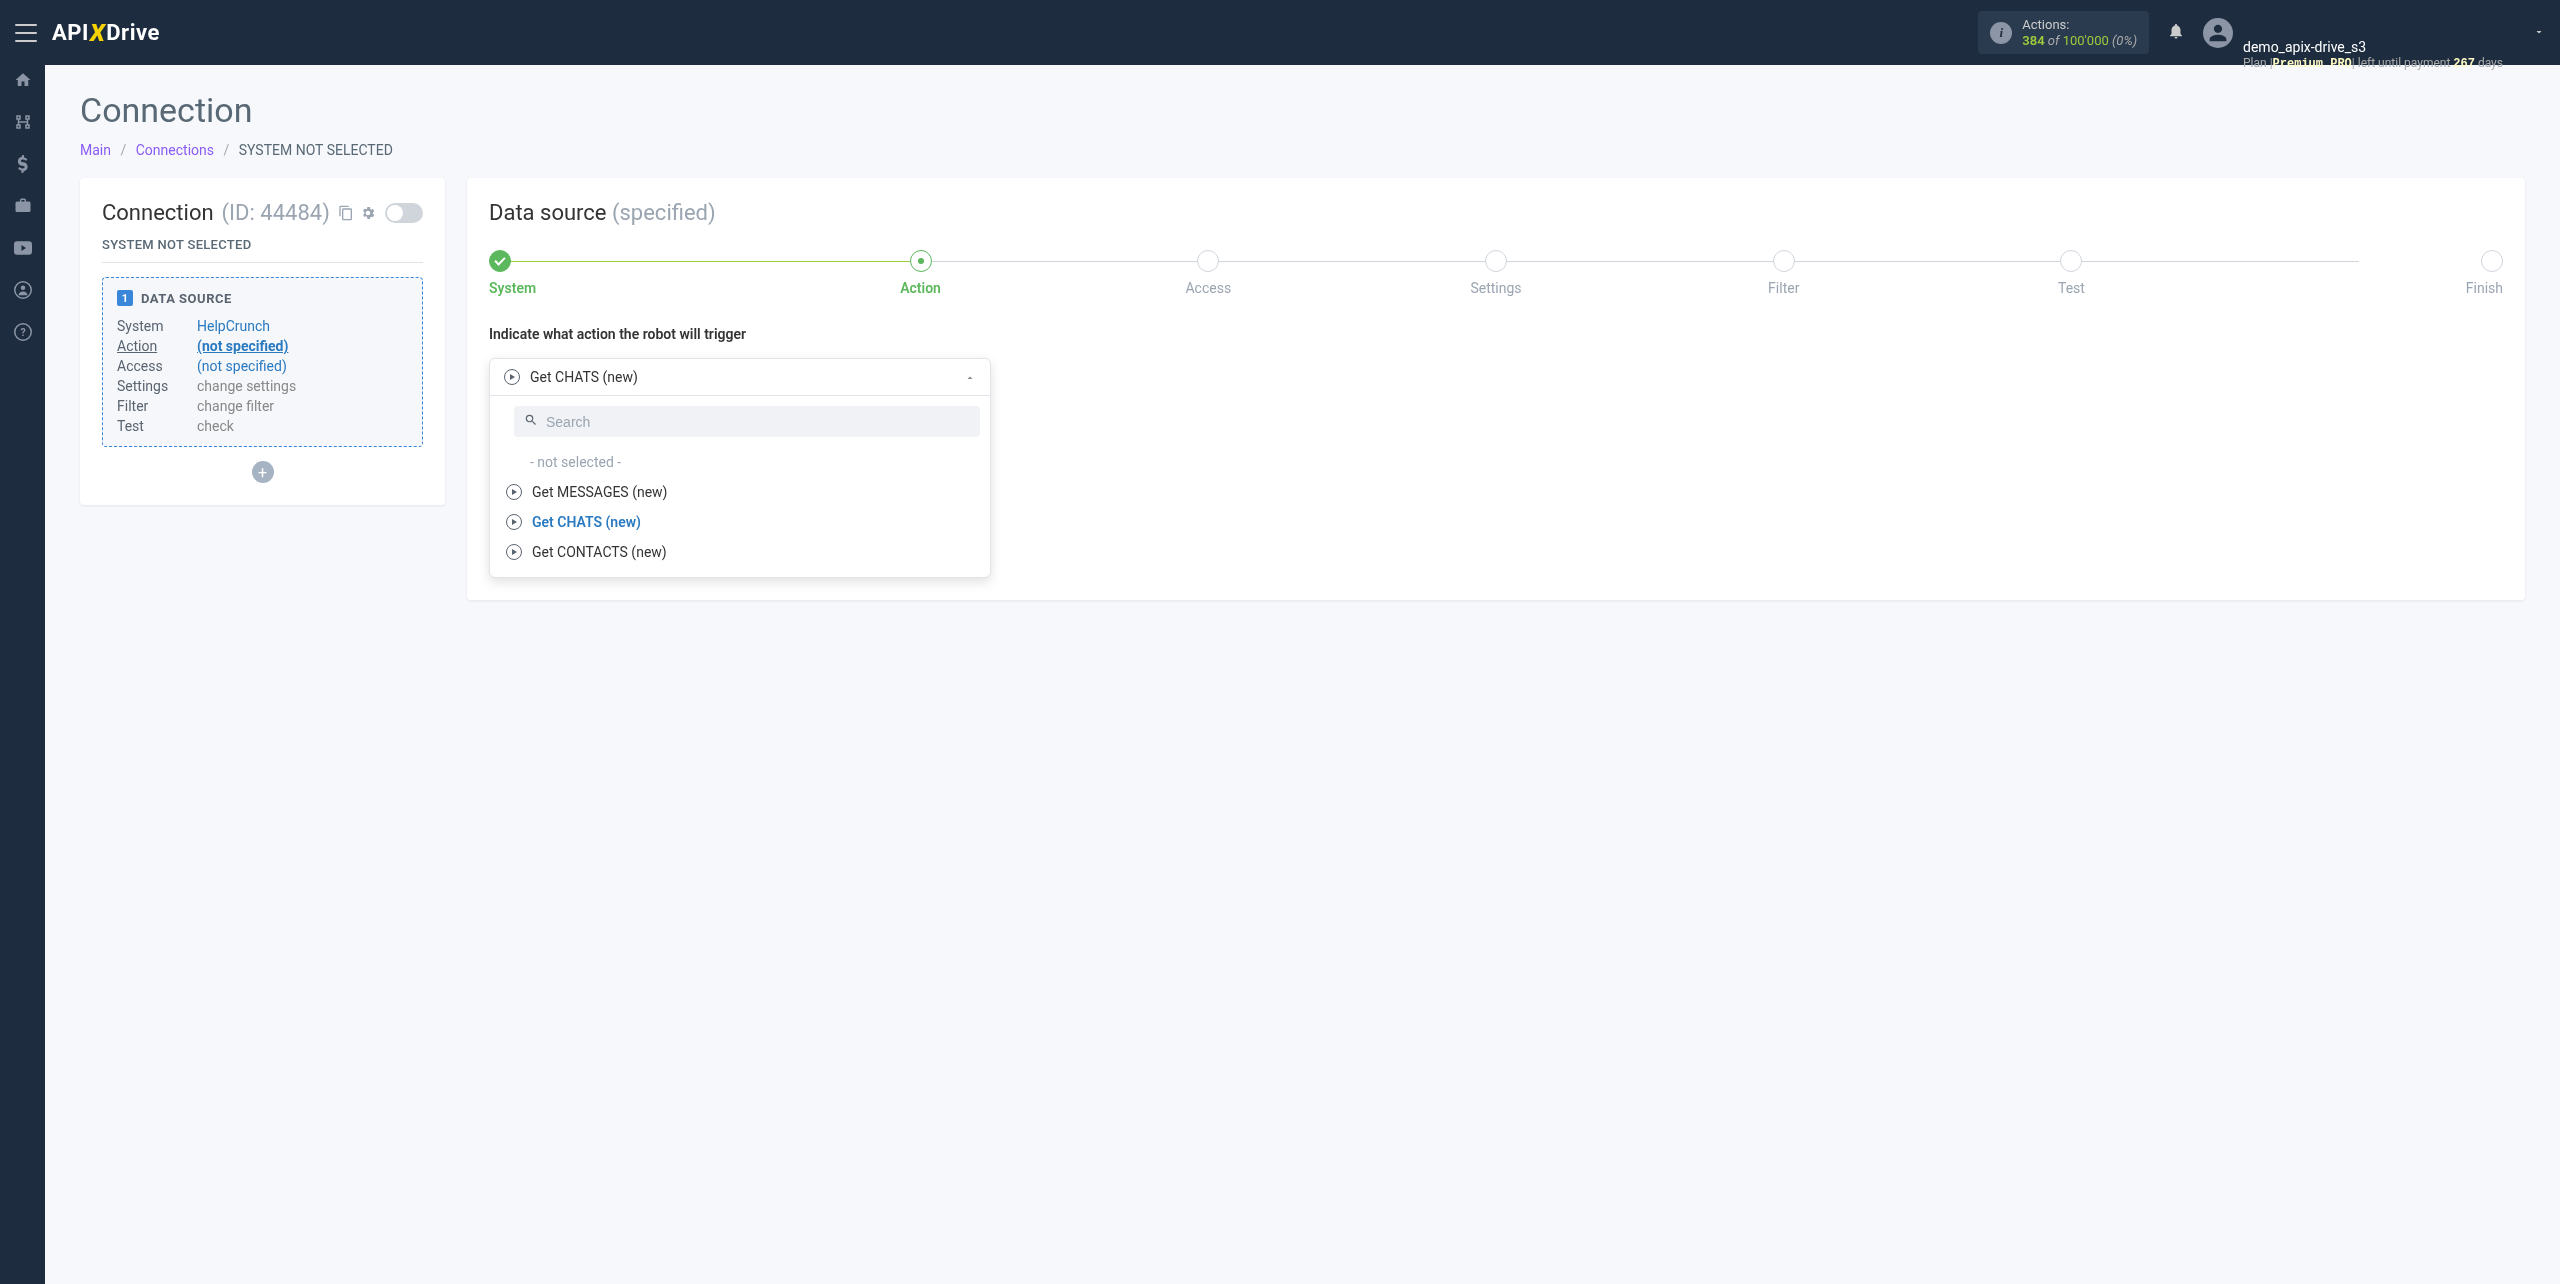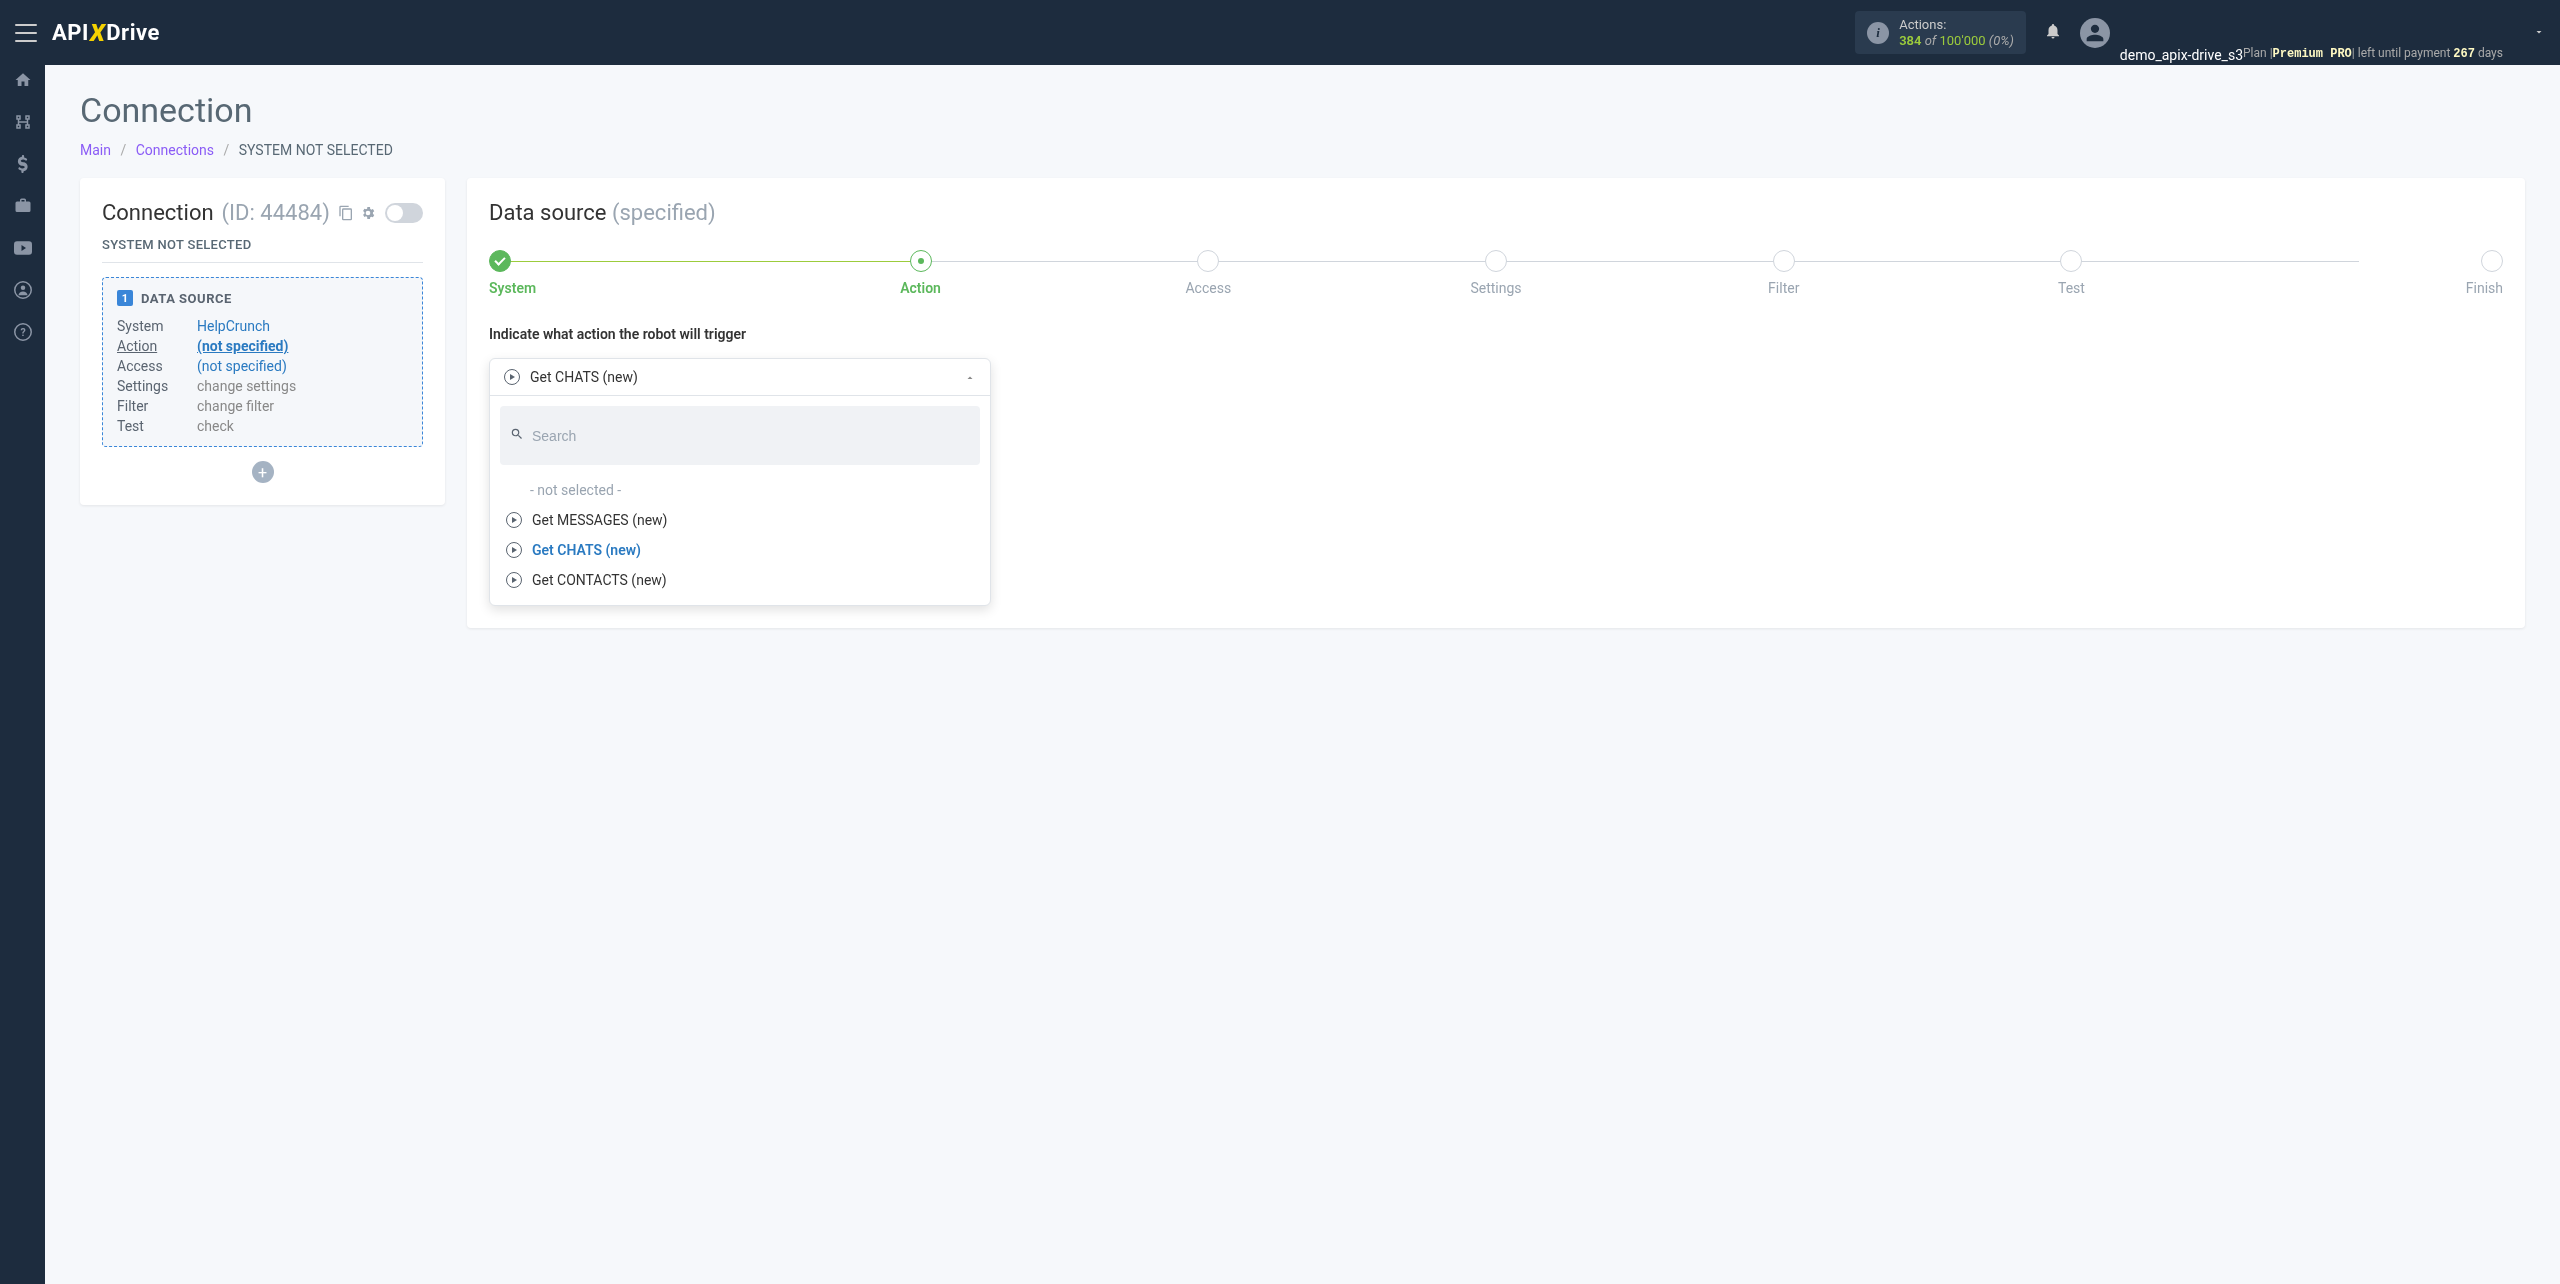--- a/index.html
+++ b/index.html
@@ -21,21 +21,21 @@
   .actions-text .row1 { color: #ccc; }
   .actions-text .row2 { color: #ccc; }
   .actions-text .count { color: #9ccc3c; font-weight: 600; }
   .actions-text .of { font-style: italic; color: #aaa; }
   .actions-text .total { color: #9ccc3c; }
   .actions-text .pct { color: #aaa; font-style: italic; }
   .bell { color: #ccc; font-size: 18px; cursor: pointer; }
   .user-section { display: flex; align-items: center; gap: 10px; cursor: pointer; }
   .avatar { width: 30px; height: 30px; background: #8b95a5; border-radius: 50%; display: flex; align-items: center; justify-content: center; }
   .avatar svg { fill: #1d2c3e; }
-  .user-text { display: flex; flex-direction: row; font-size: 12px; line-height: 1.3; margin-top: 45px; }
+  .user-text { display: flex; flex-direction: column; font-size: 12px; line-height: 1.3; margin-top: 45px; }
   .user-text .uname { font-size: 14px; }
   .user-text .plan { color: #aaa; }
   .user-text .plan b { color: #fef9c3; font-weight: 600; font-family: Liberation Mono, monospace; }
   .chevron-down { margin-left: 20px; color: #ccc; }
 
   
   .leftbar { position: fixed; left: 0; top: 55px; bottom: 0; width: 45px; background: #1d2c3e; display: flex; flex-direction: column; align-items: center; padding-top: 15px; gap: 22px; }
   .leftbar .icon { color: #8b95a5; font-size: 18px; cursor: pointer; width: 20px; height: 20px; display:flex; align-items:center; justify-content:center;}
   .leftbar svg { fill: #8b95a5; }
 
@@ -98,21 +98,21 @@
   .field-label { font-size: 14px; font-weight: 600; color: #333; margin-bottom: 16px; }
 
   
   .dropdown { width: 502px; border: 1px solid #e0e4e9; border-radius: 6px; background: #fff; box-shadow: 0 4px 12px rgba(0,0,0,0.12); overflow: visible; position: relative; }
   .dd-selected { display: flex; align-items: center; padding: 10px 14px; cursor: pointer; gap: 10px; }
   .play-icon { width: 16px; height: 16px; border: 1.5px solid #5a6470; border-radius: 50%; display: flex; align-items: center; justify-content: center; flex-shrink: 0; }
   .play-icon::after { content:''; border-left: 5px solid #5a6470; border-top: 3px solid transparent; border-bottom: 3px solid transparent; margin-left: 1px; }
   .dd-text { flex: 1; color: #333; }
   .dd-chev { color: #888; transform: rotate(180deg); }
   .dd-body { border-top: 1px solid #e0e4e9; padding: 10px; }
-  .dd-search { background: #f0f2f5; border-radius: 4px; padding: 21px 10px; display: flex; align-items: center; gap: 8px; margin-bottom: 10px; }
+  .dd-search { background: #f0f2f5; border-radius: 4px; padding: 7px 10px; display: flex; align-items: center; gap: 8px; margin-bottom: 10px; margin-left: 14px; }
   .dd-search input { border: none; background: transparent; outline: none; flex: 1; font-size: 14px; color: #333; }
   .dd-search input::placeholder { color: #9aa5b1; }
   .mag { color: #5a6470; }
   .dd-list { }
   .dd-item { padding: 7px 6px; display: flex; align-items: center; gap: 10px; cursor: pointer; font-size: 14px; color: #333; }
   .dd-item.empty { color: #9aa5b1; padding-left: 30px; }
   .dd-item.selected { color: #2a7ac1; font-weight: 600; }
 </style>
 </head>
 <body>

